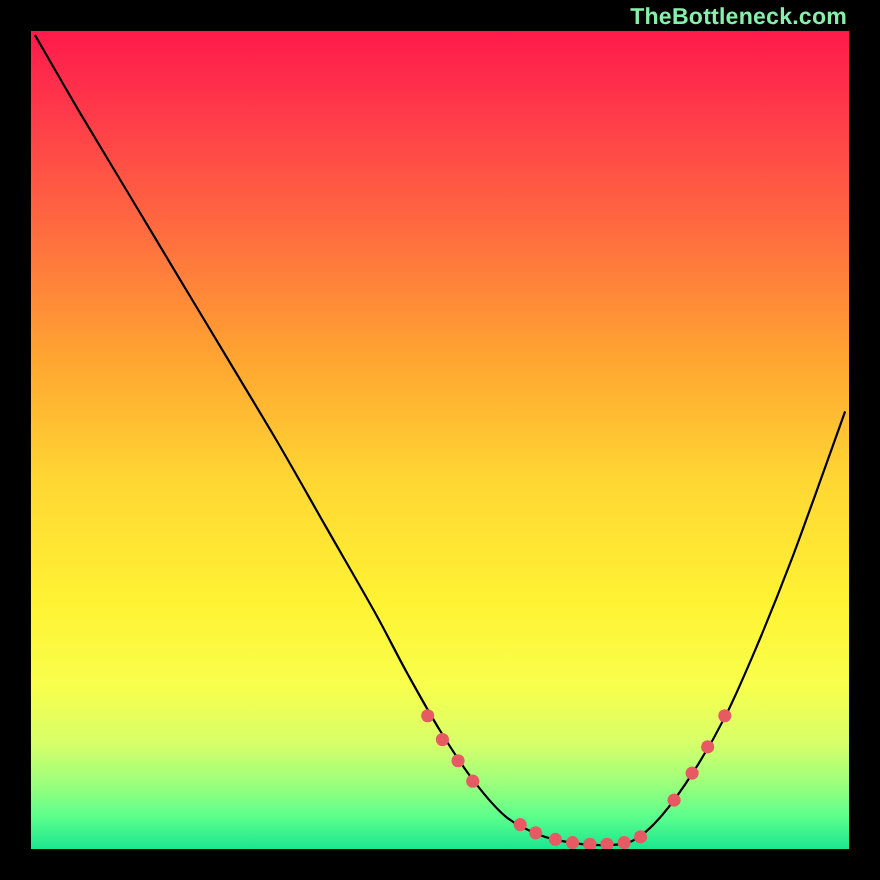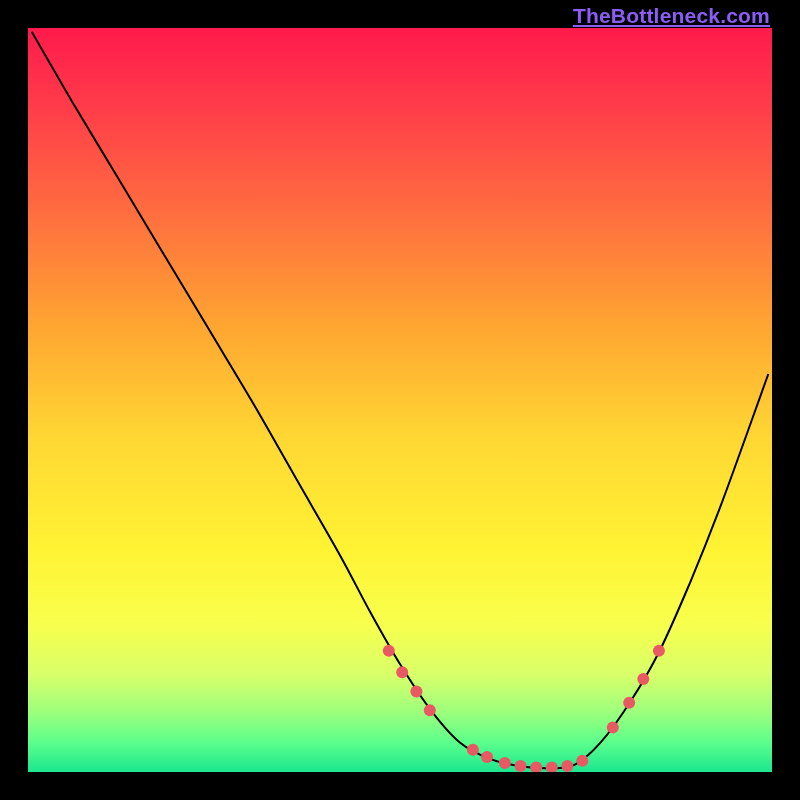--- a/index.html
+++ b/index.html
@@ -44,23 +44,22 @@
       #1be68f 100%
     );
   }
   .watermark {
     position: absolute;
     top: 4px;
     right: 30px;
     font-family: Arial, Helvetica, sans-serif;
     font-size: 21px;
     font-weight: bold;
-    color: #8b5cf6;
+    color: #86efac;
     letter-spacing: 0.2px;
-    text-decoration: underline;
   }
   svg.curve {
     position: absolute;
     top: 0; left: 0;
     width: 744px;
     height: 744px;
   }
   .curve-path {
     fill: none;
     stroke: #000;

